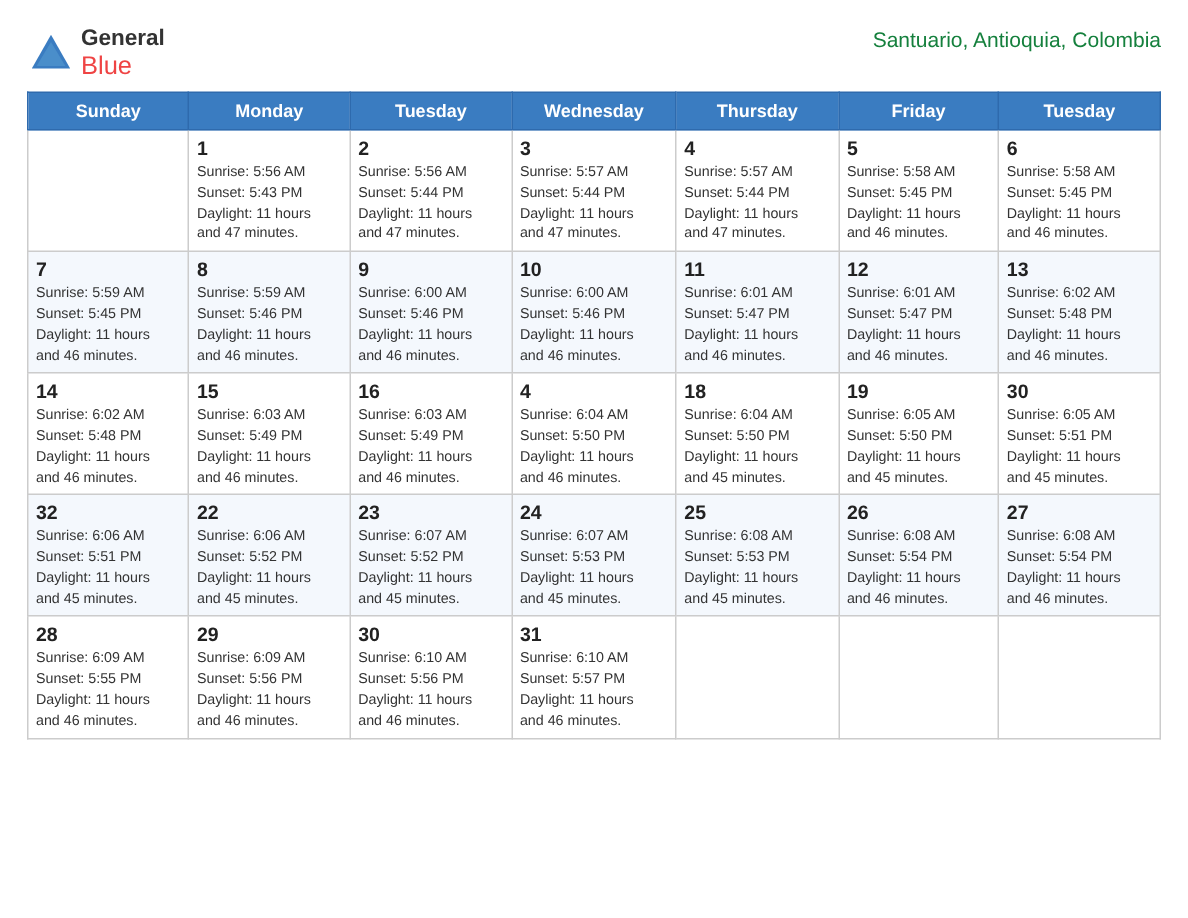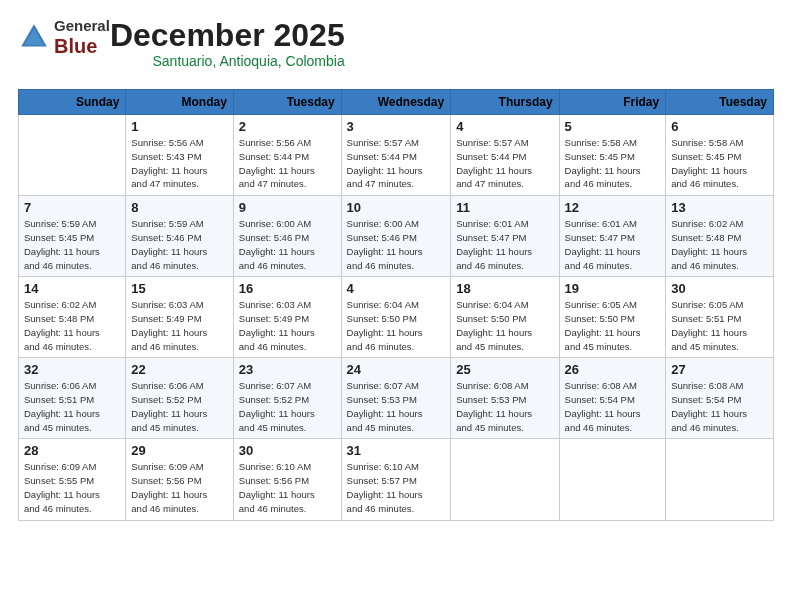--- a/index.html
+++ b/index.html
@@ -12,41 +12,42 @@
     }
     .page {
       width: 792px;
       min-height: 612px;
       padding: 18px 18px 12px 18px;
       background: #fff;
     }
     .header-row {
       display: flex;
       align-items: flex-start;
-      margin-bottom: 20px;
+      justify-content: space-between;
+      margin-bottom: 8px;
     }
     .logo {
       display: flex;
       align-items: center;
       gap: 0px;
     }
     .logo-text {
       display: flex;
       flex-direction: column;
       line-height: 1.1;
     }
     .logo-general {
       font-size: 15px;
       font-weight: bold;
       color: #333;
     }
     .logo-blue {
-      font-size: 20px;
-      font-weight: bold;
-      color: #7f1d1d;
+      font-size: 17px;
+      font-weight: normal;
+      color: #ef4444;
     }
     .logo-icon {
       width: 32px;
       height: 32px;
       margin-right: 4px;
     }
     .title-block {
       text-align: right;
     }
     .main-title {
@@ -59,26 +60,26 @@
       font-size: 14px;
       color: #15803d;
     }
     .calendar {
       width: 100%;
       border-collapse: collapse;
       border: 1px solid #ccc;
     }
     .calendar th {
       background: #3a7cc1;
-      color: #000000;
+      color: #ffffff;
       font-size: 12px;
       font-weight: bold;
       padding: 5px 6px;
       border: 1px solid #2e6aad;
-      text-align: right;
+      text-align: center;
       margin-left: 12px;
     }
     .calendar td {
       border: 1px solid #ccc;
       vertical-align: top;
       padding: 4px 5px;
       width: 113px;
       min-height: 70px;
       font-size: 10px;
       color: #333;
@@ -119,21 +120,20 @@
       <svg class="logo-icon" viewBox="0 0 40 40" xmlns="http://www.w3.org/2000/svg">
         <polygon points="20,4 36,32 4,32" fill="#3a7cc1"></polygon>
         <polygon points="20,10 32,30 8,30" fill="#5a9fd4" opacity="0.5"></polygon>
       </svg>
       <div class="logo-text">
         <span class="logo-general">General</span>
         <span class="logo-blue">Blue</span>
       </div>
     </div>
     <div class="title-block">
-      <div class="main-title">December 2025</div>
       <div class="subtitle">Santuario, Antioquia, Colombia</div>
     </div>
   </div>
 
   <table class="calendar">
     <thead>
       <tr>
       <th>Sunday</th>
           <th>Monday</th>
           <th>Tuesday</th>

